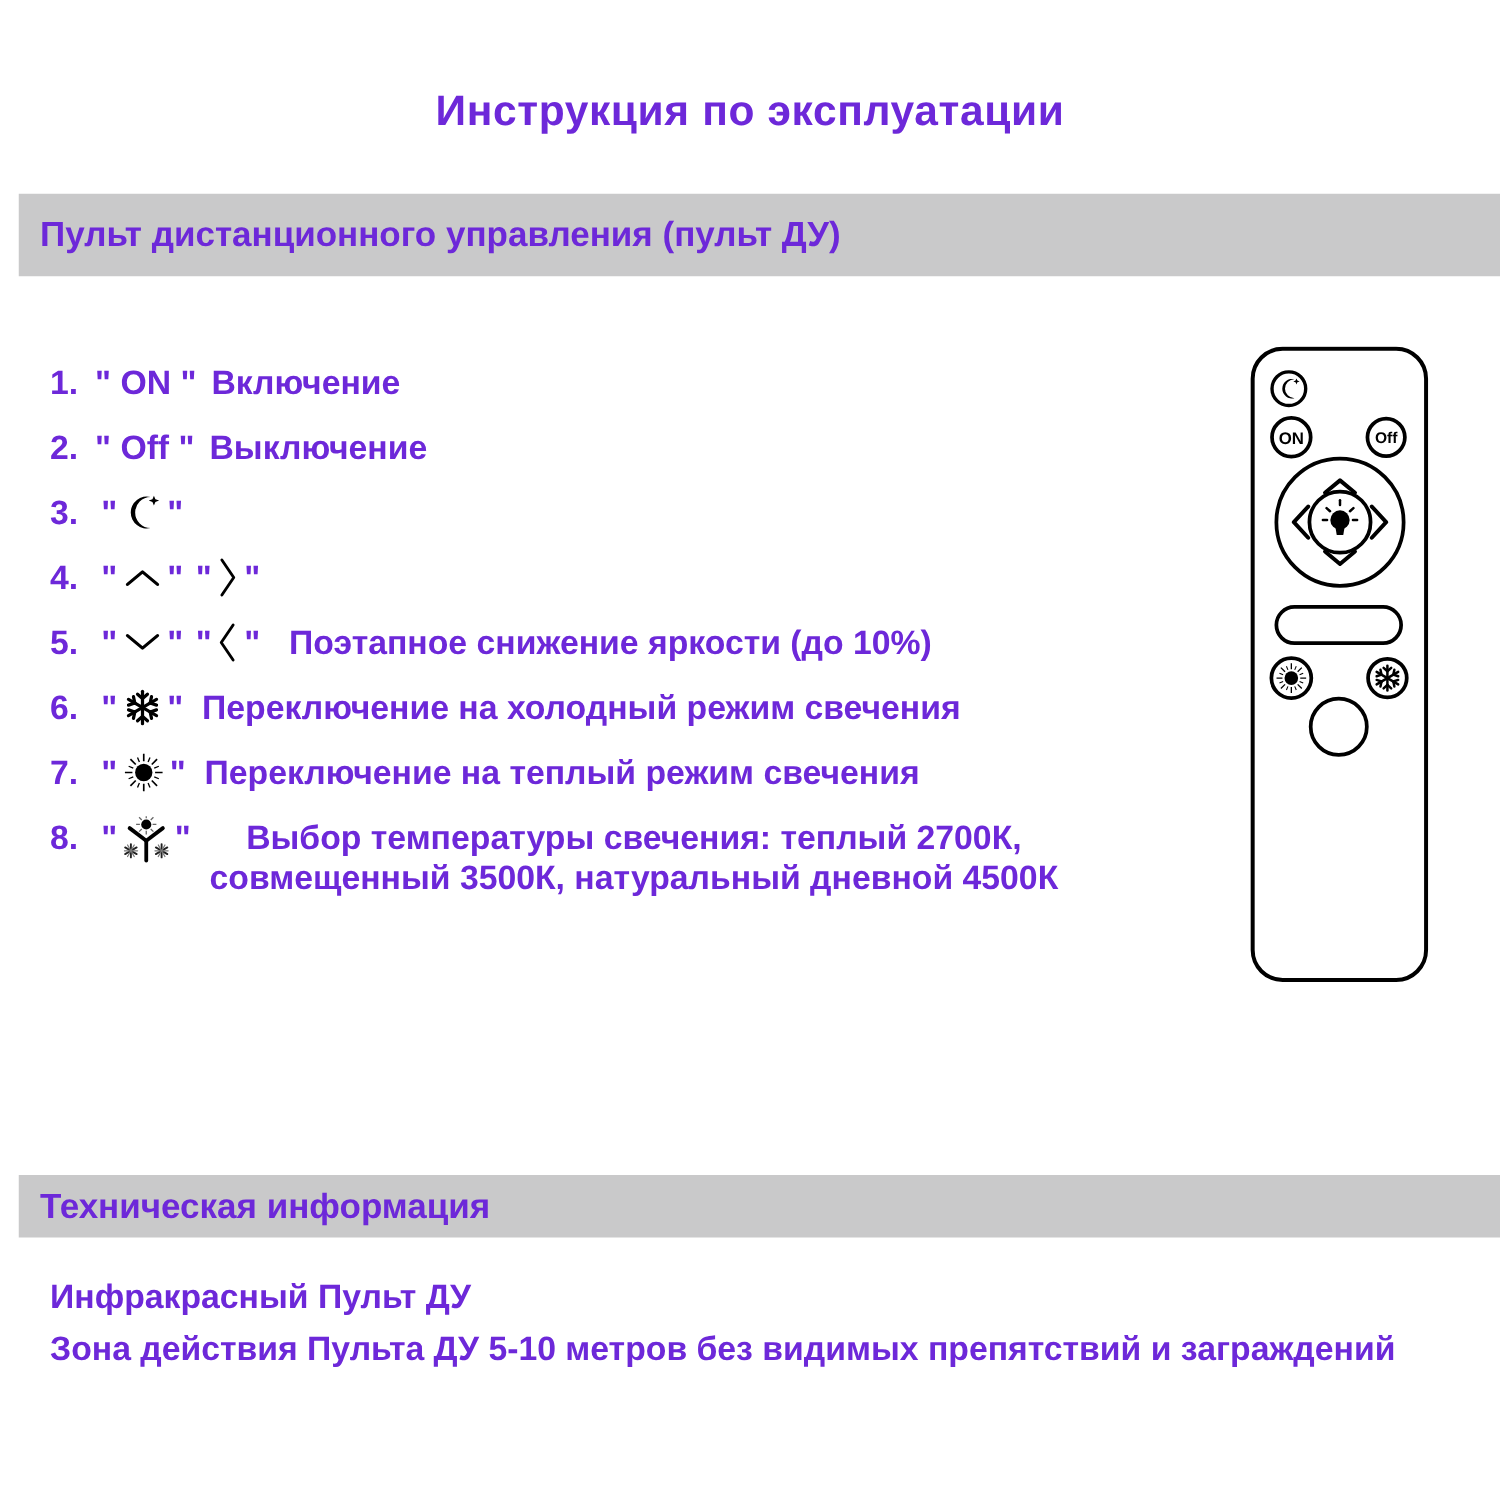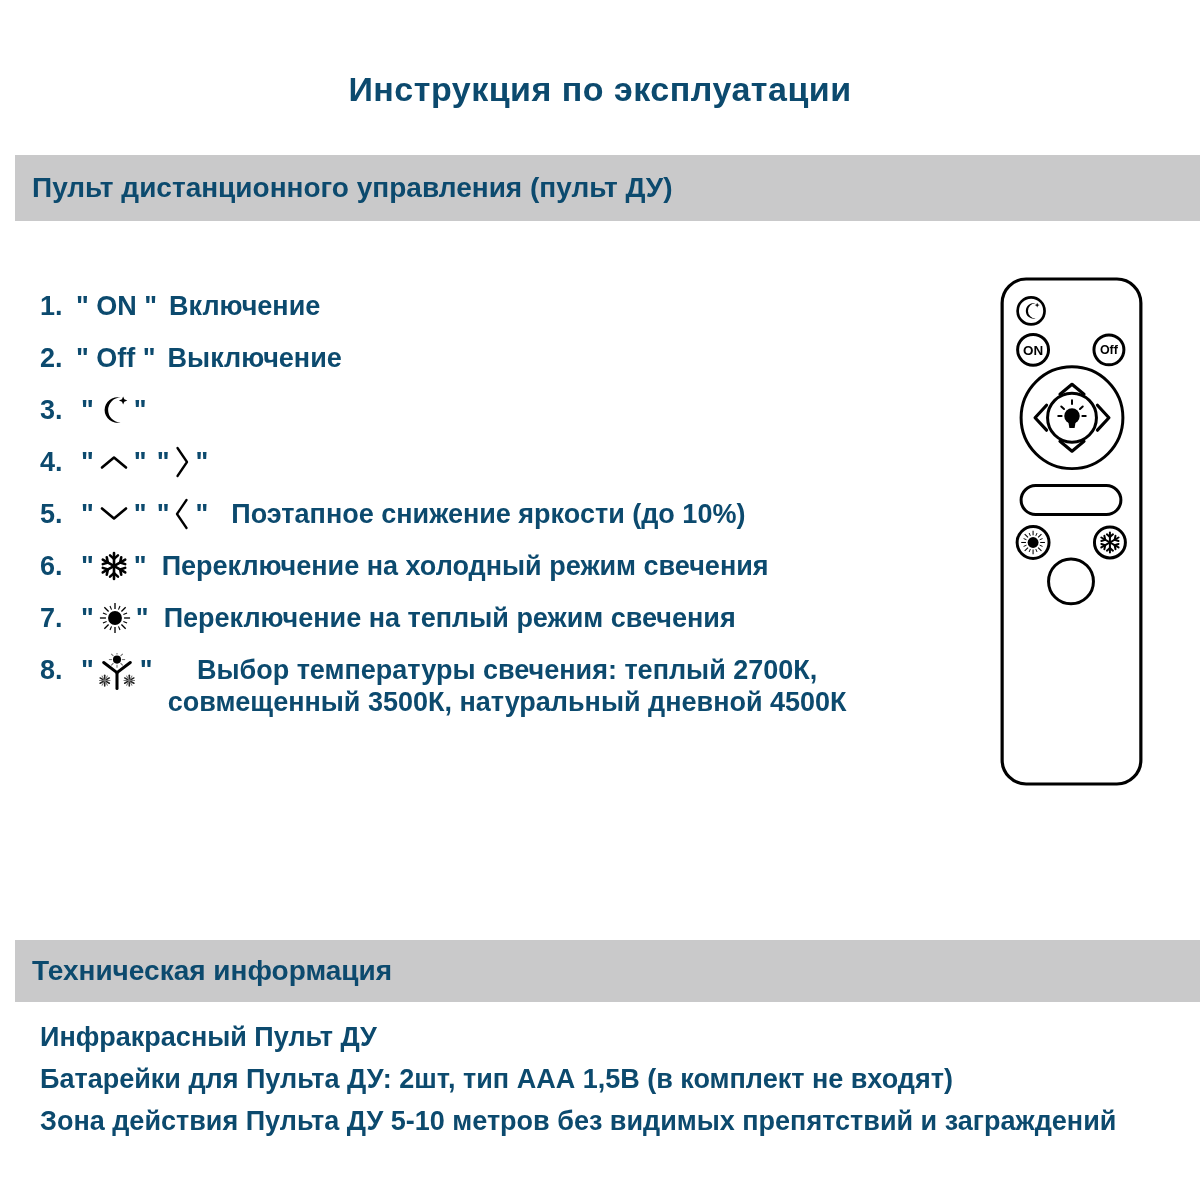--- a/index.html
+++ b/index.html
@@ -1,23 +1,23 @@
 <!DOCTYPE html>
 <html><head>
 <meta charset="utf-8">
 <style>
   html,body{margin:0;padding:0;background:#fff;}
   .page{position:relative;width:1200px;height:1200px;background:#ffffff;overflow:hidden;
-        font-family:"Liberation Sans", sans-serif;font-weight:bold;color:#0c4a6e;}
+        font-family:"Liberation Sans", sans-serif;font-weight:bold;color:#6d28d9;}
   .title{position:absolute;top:70px;left:10px;width:1180px;text-align:center;
          font-size:34px;letter-spacing:0.5px;}
   .bar{position:absolute;left:15px;right:0;height:66px;background:#c9c9ca;
        display:flex;align-items:center;padding-left:17px;font-size:28px;box-sizing:border-box;}
   .bar1{top:155px;}
-  .bar2{top:940px;height:62px;}
+  .bar2{top:940px;height:50px;}
   .list{position:absolute;left:40px;top:290px;list-style:none;margin:0;padding:0;}
   .list li{display:flex;align-items:center;height:32px;margin-bottom:20px;
            font-size:27px;white-space:nowrap;}
   .list li.two-line{height:64px;align-items:flex-start;}
   .num{width:36px;flex:0 0 auto;}
   .q{margin:0 5px;}
   .btn-label{margin-right:2px;}
   .desc{margin-left:10px;}
   .desc-far{margin-left:18px;}
   .icon{flex:0 0 auto;display:block;}
@@ -249,17 +249,16 @@
     </g>
     <circle class="oline" cx="71" cy="305" r="22.5" stroke-width="3"></circle>
   </svg>
 
   <div class="bar bar2">
     <span>Техническая информация</span>
   </div>
 
   <div class="tech">
     <div class="tech-line">Инфракрасный Пульт ДУ</div>
-    <div class="tech-line">Батарейки для Пульта ДУ: 2шт, тип ААА 1,5В (в комплект не входят)</div>
     <div class="tech-line">Зона действия Пульта ДУ 5-10 метров без видимых препятствий и заграждений</div>
   </div>
 
 </div>
 
 </body></html>

